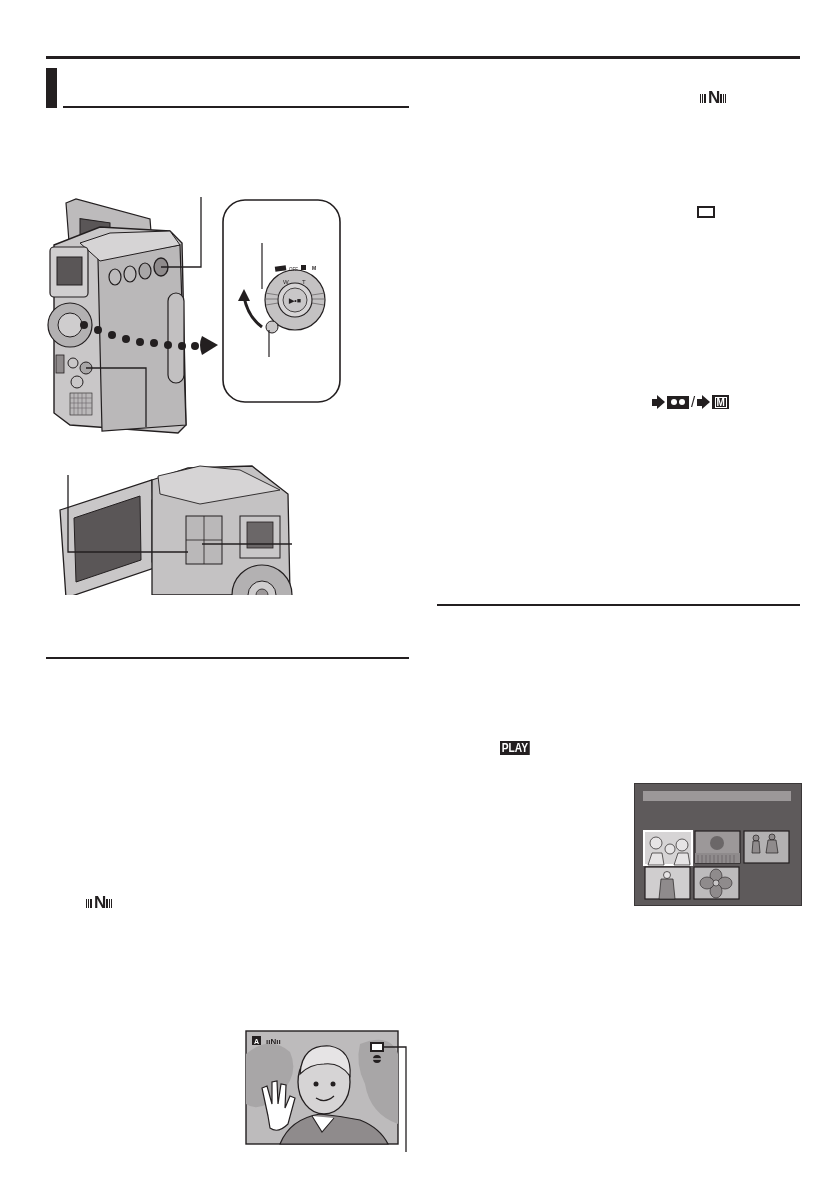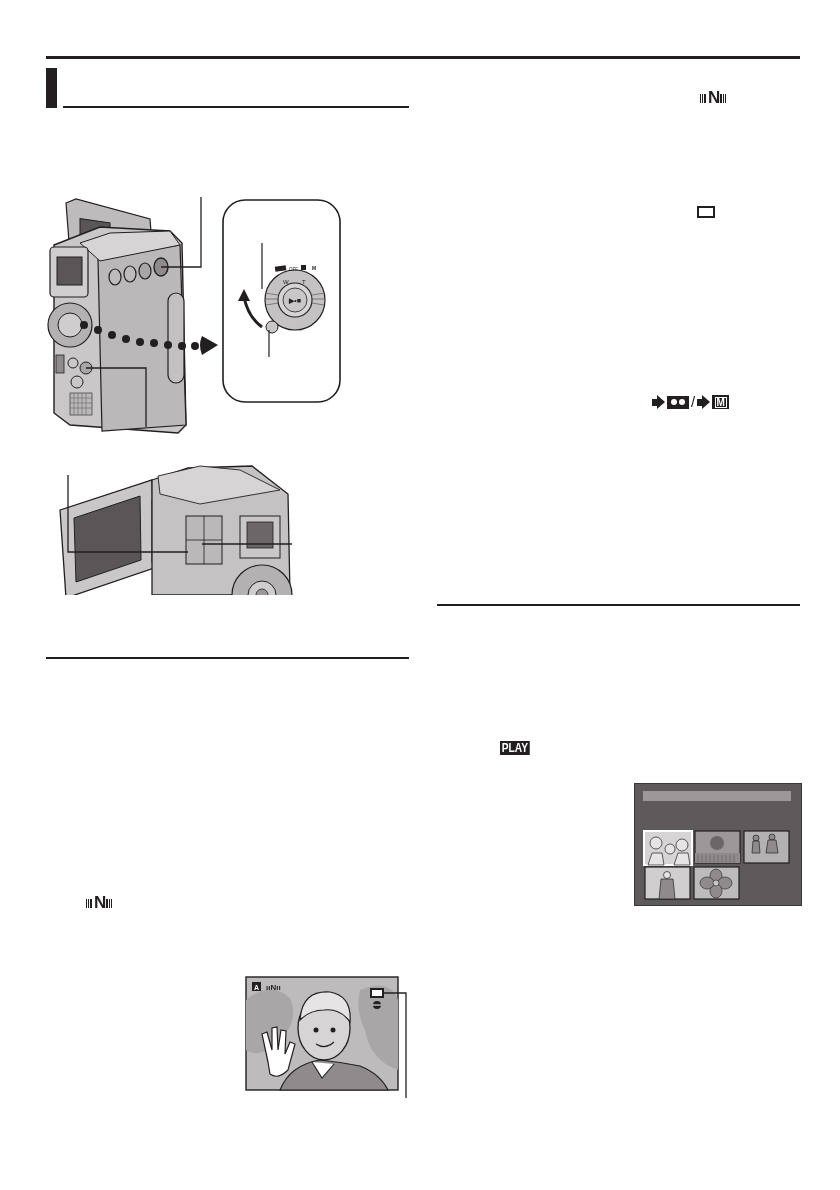--- a/index.html
+++ b/index.html
@@ -152,21 +152,21 @@
 <div class="abs icon-n" style="left:86px; top:895px;">
   <span class="bars thin"></span>
     <span class="bars thin"></span>
     <span class="bars"></span>
   <span class="nchar">N</span>
   <span class="bars"></span>
     <span class="bars thin"></span>
     <span class="bars thin"></span>
 </div>
 
-<div class="abs" style="left:240px; top:970px; width:180px; height:132px;">
+<div class="abs" style="left:240px; top:1024px; width:180px; height:132px;">
   <svg width="180" height="132" viewBox="0 0 180 132">
     <rect x="6" y="7" width="152" height="113" fill="#bdbbbc" stroke="#231f20" stroke-width="1.4"></rect>
 
     <path d="M6 30 Q30 10 50 28 Q60 50 40 70 Q20 90 6 80 Z" fill="#a8a6a7"></path>
     <path d="M120 20 Q150 8 158 30 L158 100 Q130 90 125 60 Q115 40 120 20 Z" fill="#a8a6a7"></path>
 
     <path d="M40 120 Q50 95 80 90 Q100 92 120 96 Q140 104 148 120 Z" fill="#8f8b8c" stroke="#231f20" stroke-width="1.2"></path>
     <path d="M72 92 L82 108 L94 94" fill="#ffffff" stroke="#231f20" stroke-width="1.1"></path>
 
     <ellipse cx="84" cy="58" rx="26" ry="32" fill="#d6d4d5" stroke="#231f20" stroke-width="1.3"></ellipse>

